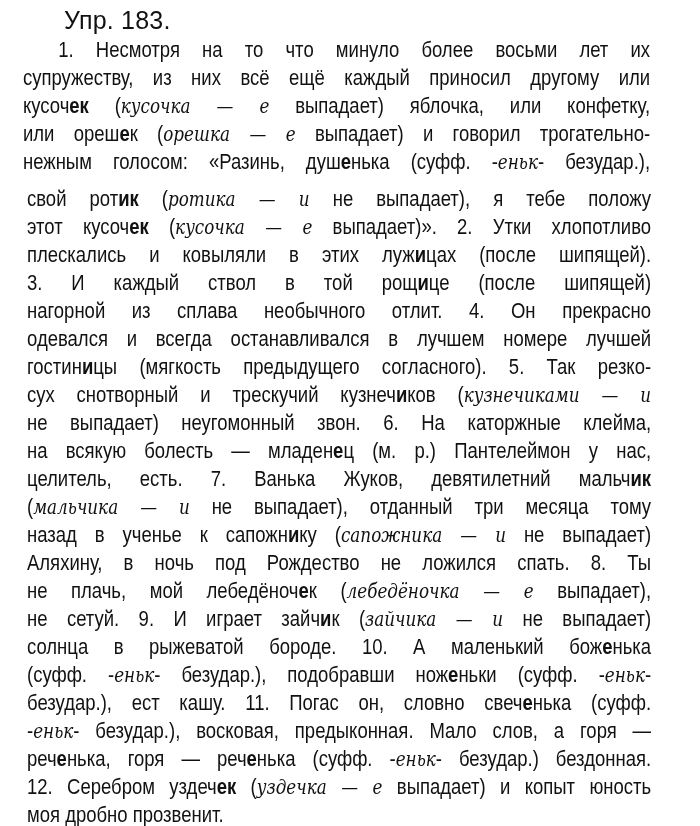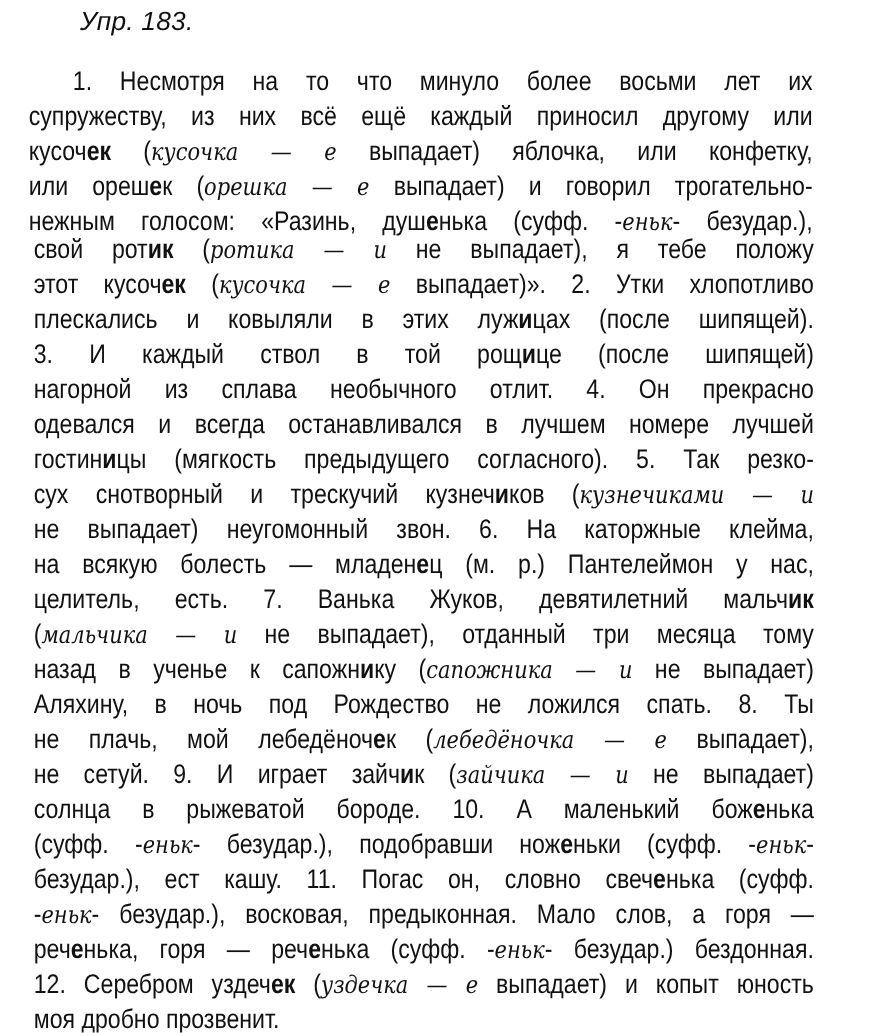--- a/index.html
+++ b/index.html
@@ -6,24 +6,24 @@
   body { width: 700px; height: 826px; overflow: hidden; position: relative; }
   .page {
     position: absolute; left: 0; top: 0; width: 700px; height: 826px;
     color: #111111;
     font-family: "Liberation Sans", "DejaVu Sans", sans-serif;
     font-size: 21.5px;
     transform-origin: 0 0;
   }
   .title {
     position: absolute; left: 64px; top: 6px;
-    font-style: italic; font-size: 21px; letter-spacing: 0.2px;
+    font-size: 25px; letter-spacing: 0.2px;
   }
   .block { position: absolute; text-align: justify; text-align-last: left; }
-  .block1 { left: 23px; top: 36px; width: 627px; margin-top: 15px; }
+  .block1 { left: 23px; top: 36px; width: 627px; }
   .block2 { left: 27px; top: 185px; width: 624px; }
   .line {
     display: block; height: 28px; line-height: 28px; white-space: nowrap;
     text-align: justify; text-align-last: justify;
     transform: scaleX(0.86); transform-origin: 0 50%;
     width: 116.3%;
   }
   .line.last { text-align-last: left; }
   .line.indent { padding-left: 41px; width: calc(116.3% - 41px); }
   i { font-family: "DejaVu Serif", serif; font-style: italic; font-size: 19.5px; }

